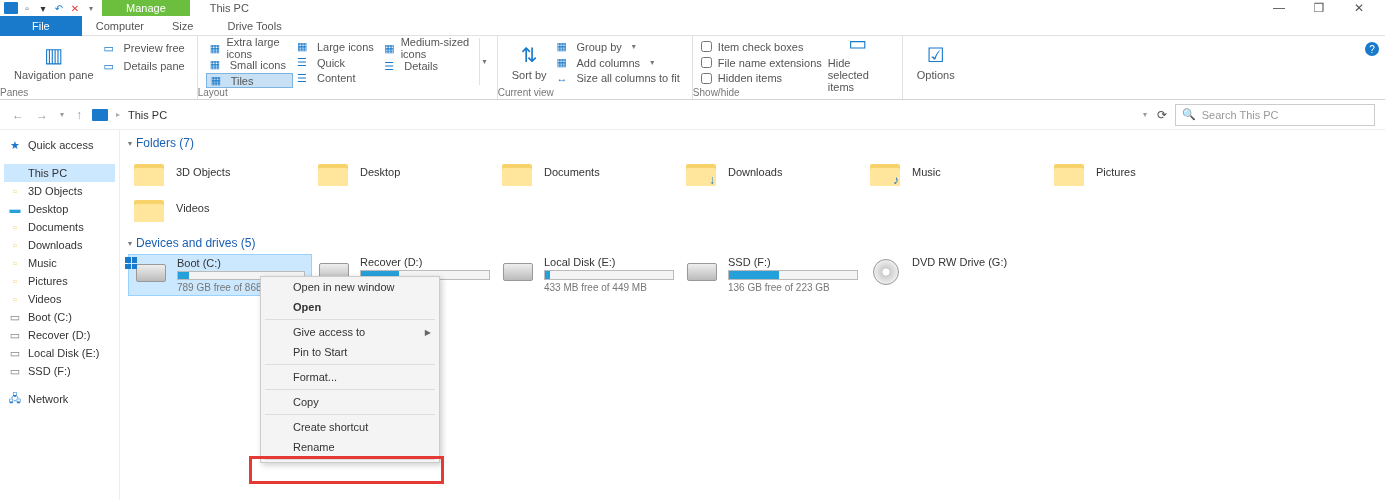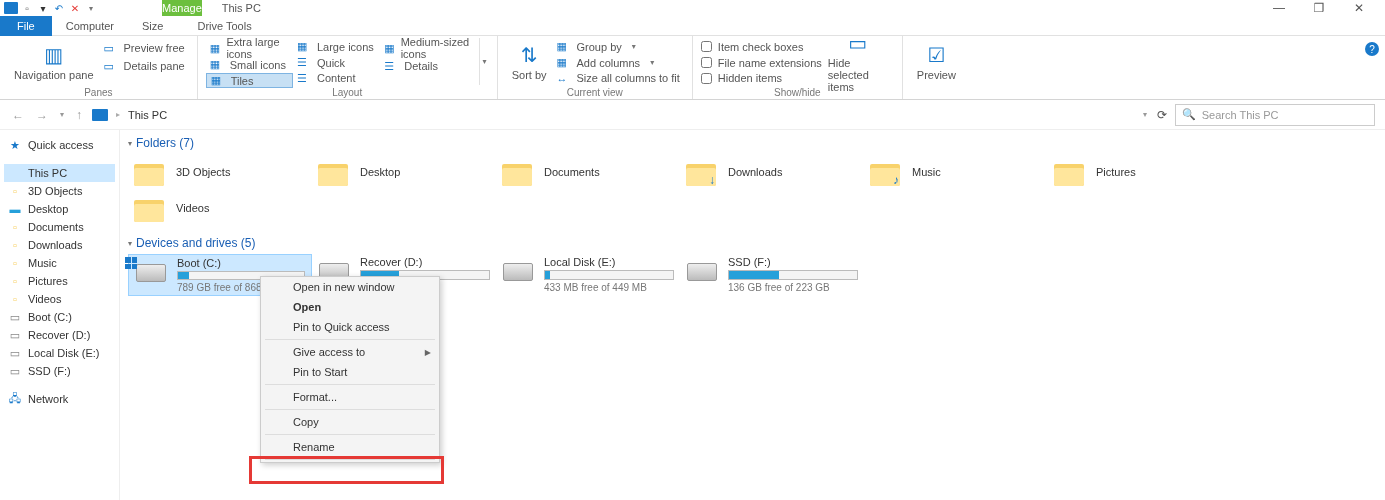--- a/index.html
+++ b/index.html
@@ -3,35 +3,35 @@
 <meta charset="utf-8">
 <style>
 * { box-sizing: border-box; margin: 0; padding: 0; font-family: "Segoe UI", Tahoma, sans-serif; }
 body { width: 1385px; height: 500px; background: #fff; font-size: 11px; color: #333; overflow: hidden; position: relative; }
 
 
 .titlebar { height: 16px; display: flex; align-items: center; background: #fff; }
 .titlebar .qat { display: flex; align-items: center; gap: 2px; padding: 0 4px; }
 .titlebar .qat .icon { width: 14px; height: 14px; display: flex; align-items: center; justify-content: center; font-size: 10px; }
 .titlebar .qat .monitor { background: #1979ca; width: 16px; height: 12px; border-radius: 1px; }
-.titlebar .manage-tab { background: #6cbf3e; color: #fff; padding: 1px 0; height: 16px; display: flex; align-items: center; margin-left: 60px; }
+.titlebar .manage-tab { background: #6cbf3e; color: #fff; padding: 1px 24px; height: 16px; display: flex; align-items: center; }
 .titlebar .title { margin-left: 20px; color: #555; }
 .titlebar .winctrls { margin-left: auto; display: flex; gap: 24px; padding-right: 18px; }
 .titlebar .winctrls span { width: 16px; text-align: center; font-size: 12px; color: #555; }
 
 
 .tabstrip { height: 20px; display: flex; align-items: center; background: #fff; border-bottom: 1px solid #e1e1e1; }
-.tabstrip .file { background: #1979ca; color: #fff; padding: 2px 17px; height: 20px; display: flex; align-items: center; }
+.tabstrip .file { background: #1979ca; color: #fff; padding: 2px 32px; height: 20px; display: flex; align-items: center; }
 .tabstrip .tab { padding: 2px 14px; color: #555; height: 20px; display: flex; align-items: center; }
 .tabstrip .drive-tools { margin-left: 6px; color: #555; }
 
 
 .ribbon { height: 64px; background: #fff; border-bottom: 1px solid #d4d4d4; display: flex; position: relative; }
 .ribbon .group { border-right: 1px solid #e1e1e1; padding: 2px 8px 14px 8px; position: relative; display: flex; }
-.ribbon .group .label { position: absolute; bottom: 1px; left: 0; right: 0; text-align: center; color: #777; font-size: 10px; }
+.ribbon .group .label { position: absolute; bottom: 1px; left: 0; right: 0; text-align: left; color: #777; font-size: 10px; }
 .ribbon .big-btn { display: flex; flex-direction: column; align-items: center; justify-content: center; padding: 2px 6px; color: #555; }
 .ribbon .big-btn .icon { font-size: 20px; color: #1979ca; margin-bottom: 2px; }
 .ribbon .small-list { display: flex; flex-direction: column; gap: 2px; padding-top: 2px; }
 .ribbon .small-item { display: flex; align-items: center; gap: 6px; color: #555; padding: 0 4px; height: 16px; }
 .ribbon .small-item .icon { width: 14px; color: #1979ca; font-size: 11px; }
 .ribbon .small-item.selected { background: #c7e0f4; border: 1px solid #7eb4e2; }
 .ribbon .chk { display: flex; align-items: center; gap: 6px; color: #555; height: 16px; }
 .ribbon .chk input { width: 11px; height: 11px; }
 .ribbon .dropdown-icon { width: 10px; display:flex; align-items:center; justify-content:center; color:#777; font-size:8px; border-left:1px solid #e1e1e1; margin-left:4px; }
 .ribbon .help { position:absolute; right:6px; top:6px; width:14px; height:14px; background:#1979ca; color:#fff; border-radius:50%; font-size:10px; display:flex; align-items:center; justify-content:center; }
@@ -228,21 +228,21 @@
     <div class="big-btn">
       <span class="icon">▭</span>
       <span style="width:60px">Hide selected items</span>
     </div>
     <div class="label">Show/hide</div>
   </div>
 
   <div class="group" style="border-right:none">
     <div class="big-btn">
       <span class="icon">☑</span>
-      <span>Preview</span>
+      <span>Options</span>
     </div>
   </div>
 
   <div class="help">?</div>
 </div>
 
 <div class="addrrow">
   <span class="navbtn">←</span>
   <span class="navbtn">→</span>
   <span class="navbtn" style="font-size:8px">▾</span>
@@ -439,32 +439,41 @@
             <div class="hdd"></div>
           </div>
     <div class="info">
       <div class="dname">SSD (F:)</div>
       <div class="bar">
               <div class="fill" style="width:39%"></div>
             </div>
       <div class="free">136 GB free of 223 GB</div>
     </div>
         </div>
+        <div class="drive-tile">
+    <div class="dicon">
+            <div class="dvd"></div>
+          </div>
+    <div class="info">
+      <div class="dname">DVD RW Drive (G:)</div>
+
+    </div>
+        </div>
       </div>
   </div>
 </div>
 
 <div class="ctxmenu" id="ctxmenu">
     <div class="row">Open in new window</div>
     <div class="row bold">Open</div>
-    <div class="row">Pin to Quick access</div>
     <div class="sep"></div>
     <div class="row">Give access to<span class="sub">▶</span></div>
     <div class="row">Pin to Start</div>
     <div class="sep"></div>
     <div class="row">Format...</div>
     <div class="sep"></div>
     <div class="row">Copy</div>
     <div class="sep"></div>
+    <div class="row">Create shortcut</div>
     <div class="row">Rename</div>
     <div class="sep"></div>
   </div>
 <div class="red-box"></div>
 
 </body></html>

